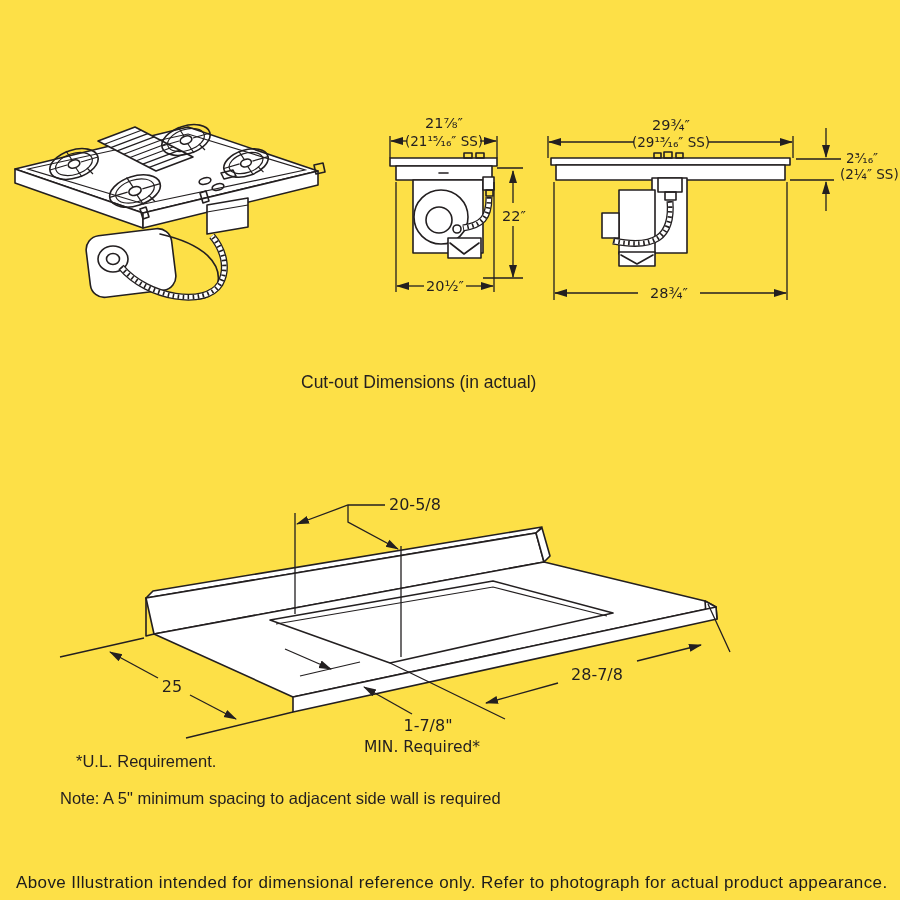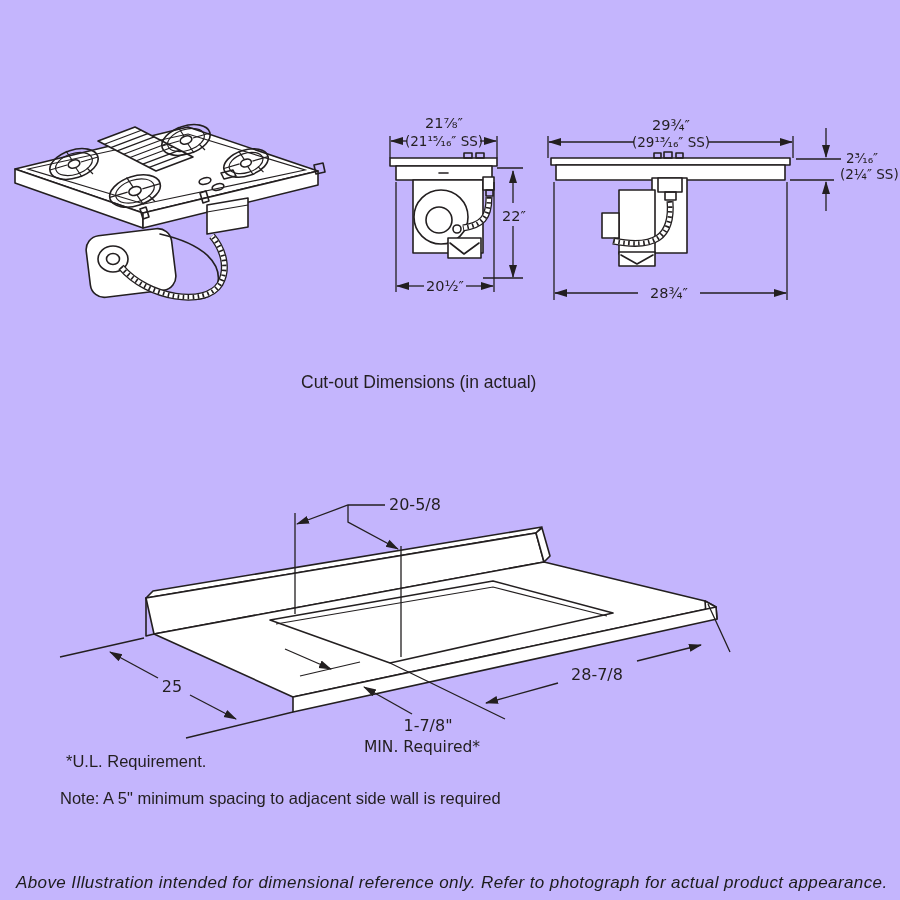--- a/index.html
+++ b/index.html
@@ -1,37 +1,37 @@
 <!DOCTYPE html>
 <html><head>
 <meta charset="utf-8">
 <style>
   html,body{margin:0;padding:0;background:#fff;}
-  #page{position:relative;width:900px;height:900px;background:#c4b5fd;overflow:hidden;
+  #page{position:relative;width:900px;height:900px;background:#fde047;overflow:hidden;
         font-family:"Liberation Sans",sans-serif;color:#231f20;}
   svg{position:absolute;left:0;top:0;}
   svg *{vector-effect:non-scaling-stroke;}
   .ln{fill:none;stroke:#231f20;stroke-width:1.6;stroke-linejoin:round;stroke-linecap:round;}
   .lnf{fill:#ffffff;stroke:#231f20;stroke-width:1.6;stroke-linejoin:round;}
   .thin{fill:none;stroke:#231f20;stroke-width:1.2;}
   .dim{fill:none;stroke:#231f20;stroke-width:1.3;}
   .hoseO{fill:none;stroke:#231f20;stroke-width:7;}
   .hoseI{fill:none;stroke:#ffffff;stroke-width:4.4;}
   .hoseT{fill:none;stroke:#231f20;stroke-width:4.4;stroke-dasharray:1.6 3.4;}
   text{fill:#231f20;font-family:"DejaVu Sans","Liberation Sans",sans-serif;}
   .t13{font-size:13.5px;}
   .t14{font-size:14.5px;}
   .t16{font-size:16px;}
   .t15{font-size:15.5px;}
   .mid{text-anchor:middle;}
   .htext{position:absolute;white-space:nowrap;color:#231f20;}
   #title{left:301px;top:372px;font-size:17.5px;}
-  #ulreq{left:66px;top:752px;font-size:16.5px;}
+  #ulreq{left:76px;top:752px;font-size:16.5px;}
   #note{left:60px;top:789px;font-size:16.5px;}
-  #footer{left:16px;top:873px;font-size:17px;letter-spacing:.4px;color:#1c1c1c;font-style:italic;}
+  #footer{left:16px;top:873px;font-size:17px;letter-spacing:.4px;color:#1c1c1c;}
 </style>
 </head>
 <body>
 
 <div id="page">
 
 <svg width="900" height="900" viewBox="0 0 900 900">
   <defs>
     <marker id="ah" markerWidth="13" markerHeight="10" refX="12" refY="5" orient="auto" markerUnits="userSpaceOnUse">
       <path d="M0,1 L13,5 L0,9 Z" fill="#231f20"></path>

